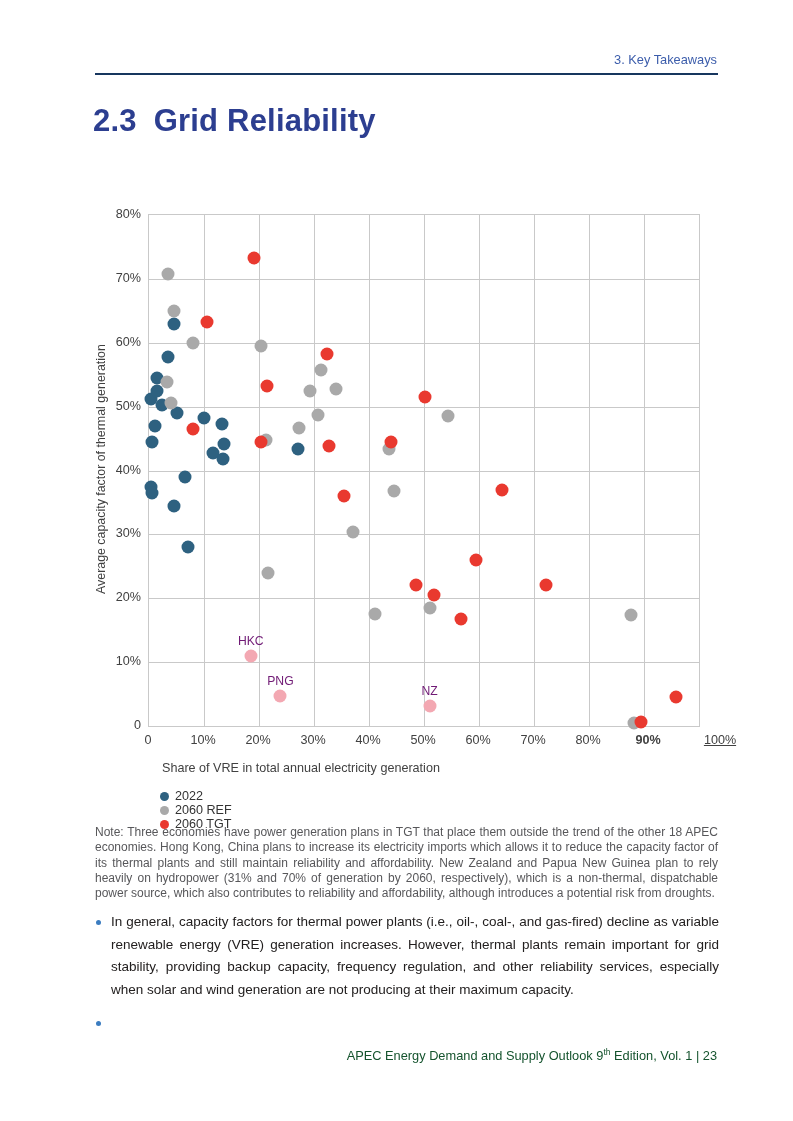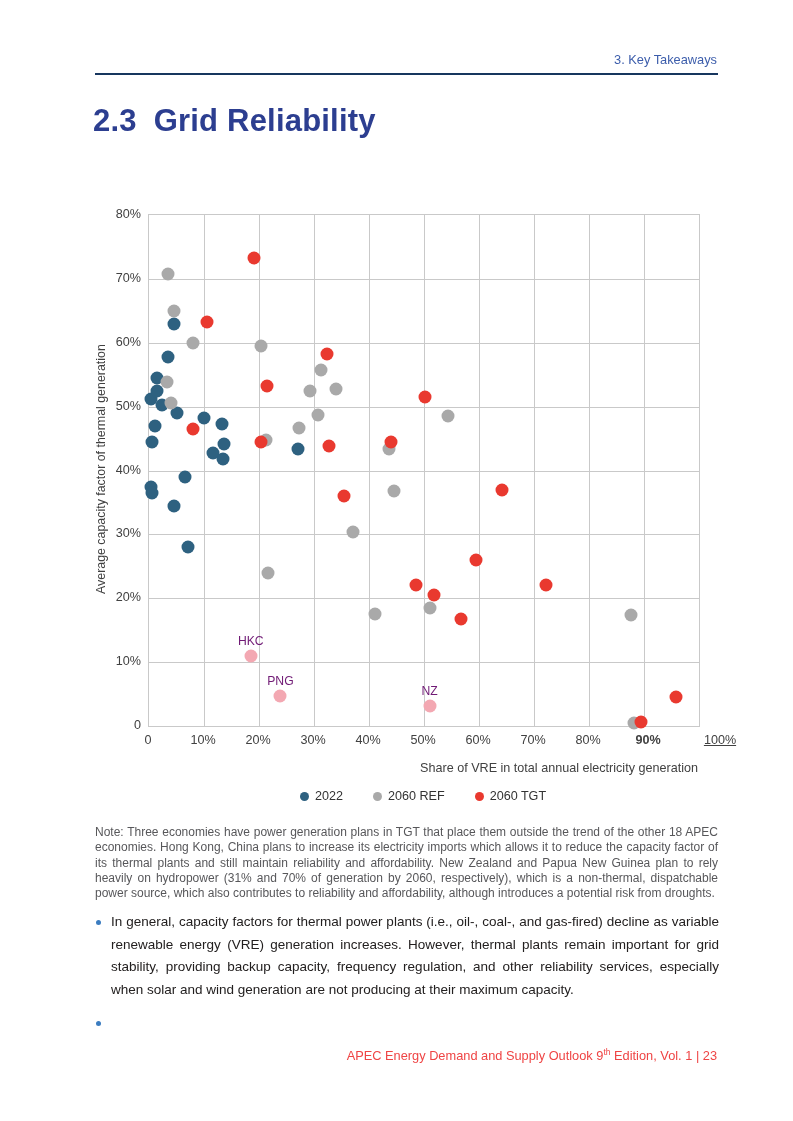--- a/index.html
+++ b/index.html
@@ -17,32 +17,32 @@
   .plot{position:absolute;left:148px;top:0;width:550px;height:511px;border:1px solid #c9c9c9;overflow:visible;}
   .gridline{position:absolute;background:#c9c9c9;}
   .gridline.v{top:0;width:1px;height:100%;}
   .gridline.h{left:0;height:1px;width:100%;}
   .dot{position:absolute;width:13px;height:13px;border-radius:50%;transform:translate(-50%,-50%);}
   .pt-label{position:absolute;transform:translate(-50%,-100%);font-size:12.2px;color:#701a75;white-space:nowrap;}
   .ytick{position:absolute;width:46px;text-align:right;font-size:12.6px;color:#414141;transform:translateY(-50%);}
   .xtick{position:absolute;top:519px;transform:translateX(-50%);font-size:12.6px;color:#414141;white-space:nowrap;}
   .ylab{position:absolute;left:94px;top:0;height:511px;writing-mode:vertical-rl;transform:rotate(180deg);
         text-align:center;font-size:12.4px;color:#414141;}
-  .xlab{position:absolute;left:148px;top:547px;width:550px;text-align:right;font-size:12.6px;color:#414141;}
-  .legend{position:absolute;left:148px;top:575px;width:550px;display:flex;justify-content:center;gap:30px;}
+  .xlab{position:absolute;left:162px;top:547px;width:550px;text-align:left;font-size:12.6px;color:#414141;}
+  .legend{position:absolute;left:160px;top:575px;width:550px;display:flex;justify-content:center;flex-direction:column;}
   .legend-item{display:flex;align-items:center;gap:6px;font-size:12.6px;color:#333333;}
   .legend-swatch{width:9px;height:9px;border-radius:50%;display:inline-block;}
 
   .note{position:absolute;top:825px;left:95px;width:623px;margin:0;font-size:12px;line-height:15.3px;
         color:#57575a;text-align:justify;}
   ul.bullets{position:absolute;top:911px;left:94px;width:625px;margin:0;padding:0;list-style:none;}
   ul.bullets li{position:relative;padding-left:17px;margin-bottom:11px;font-size:13.5px;line-height:22.6px;
         color:#232020;text-align:justify;}
   .bdot{position:absolute;left:2px;top:9px;width:5px;height:5px;border-radius:50%;background:#3b7cc0;}
-  .footer{position:absolute;top:1047px;right:76px;font-size:12.8px;color:#ef4444;margin-left:34px;}
+  .footer{position:absolute;top:1047px;right:76px;font-size:12.8px;color:#14532d;margin-left:34px;}
   .footer sup{font-size:8.5px;}
 </style>
 </head>
 <body>
 
 <div class="page">
 
   <div class="running-head">3. Key Takeaways</div>
   <div class="rule"></div>
 

